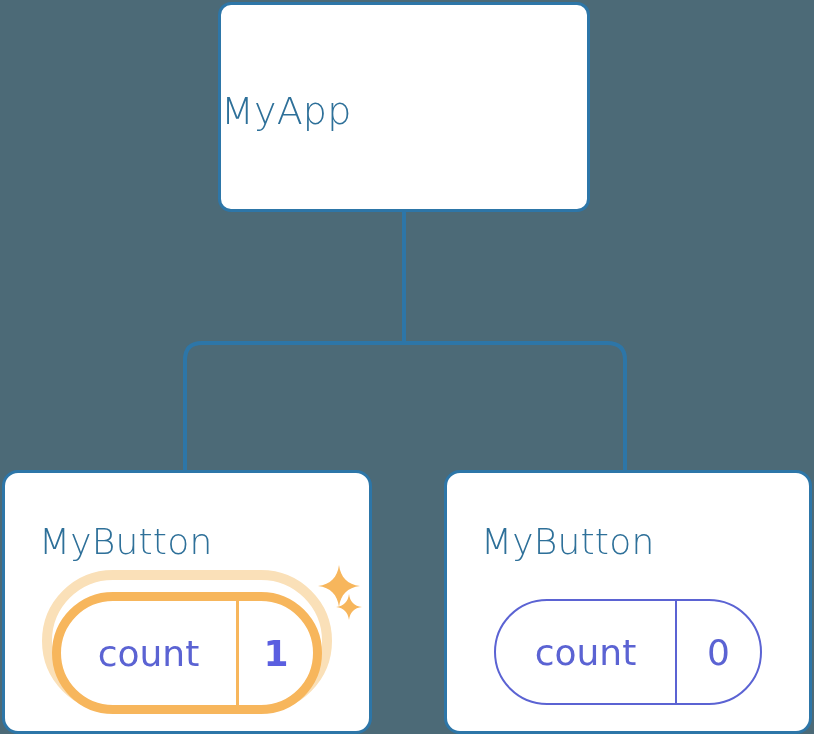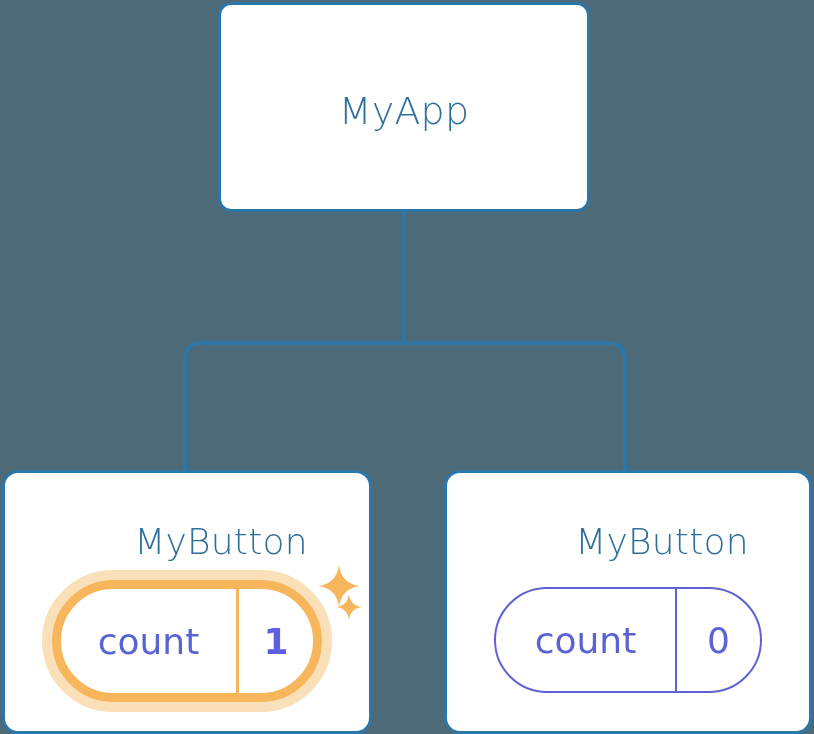--- a/index.html
+++ b/index.html
@@ -55,21 +55,21 @@
     top: 470px;
     width: 368px;
     height: 264px;
     border-radius: 16px;
   }
 
   .node-title {
     position: absolute;
     left: 0;
     width: 100%;
-    text-align: center;
+    text-align: left;
     color: #2e7099;
     font-weight: 300;
     letter-spacing: 0.2px;
     white-space: nowrap;
   }
   .node-root .node-title {
     top: 84px;
     font-size: 38px;
   }
   .node-child-left .node-title,
@@ -77,20 +77,21 @@
     top: 48px;
     font-size: 36px;
     margin-left: 34px;
   }
   .pill {
     position: absolute;
     display: flex;
     align-items: stretch;
     box-sizing: border-box;
     background: #ffffff;
+    margin-top: 12px;
   }
   .pill-key, .pill-val {
     display: flex;
     align-items: center;
     justify-content: center;
     box-sizing: border-box;
     white-space: nowrap;
   }
 
   

